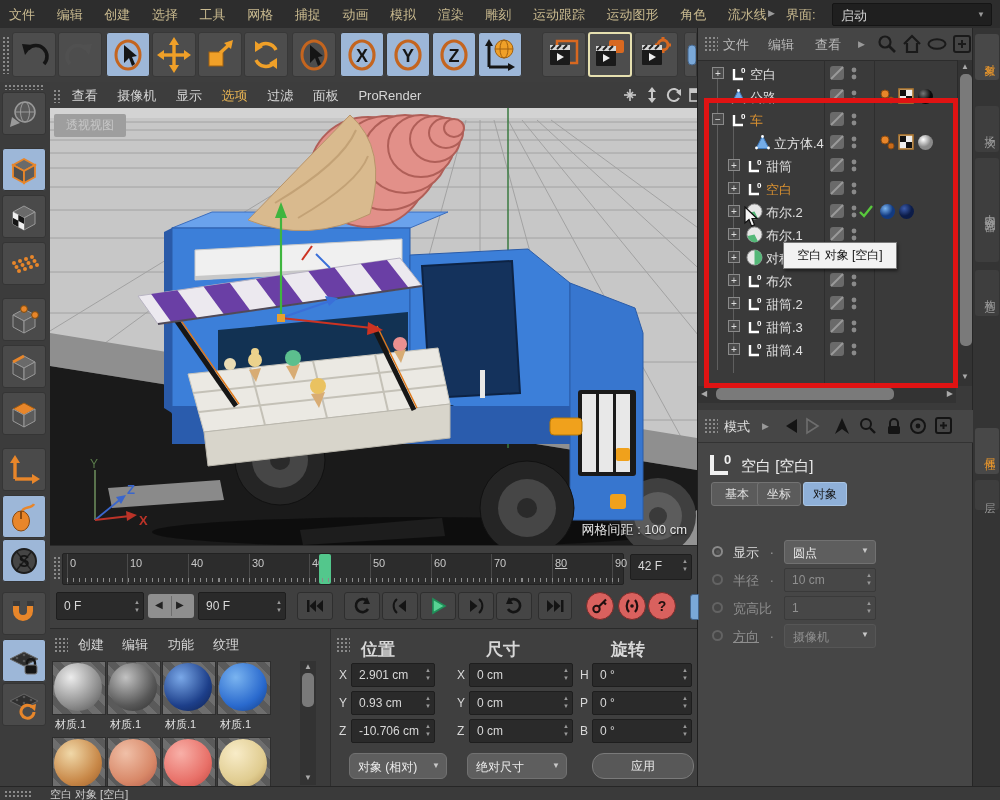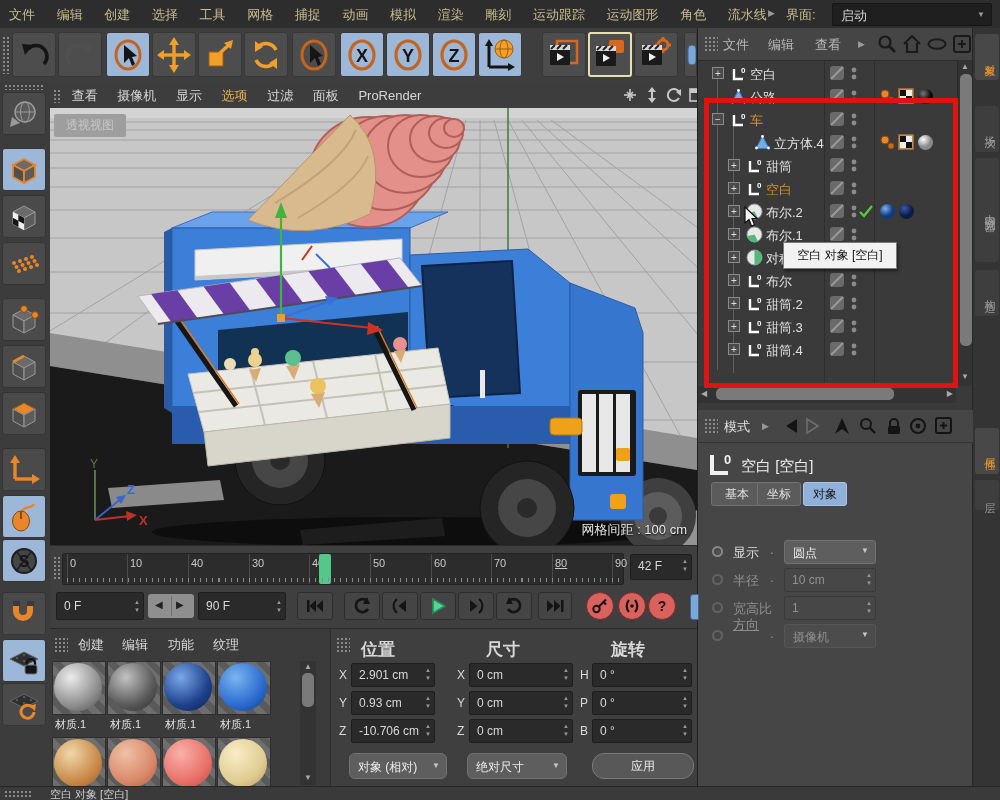--- a/index.html
+++ b/index.html
@@ -956,21 +956,21 @@
     </div>
 
     <span class="keycirc off" style="left:14px;top:192px;"></span>
     <span class="am-lab dis" style="left:35px;top:190px;">宽高比</span>
     <div class="field dis" style="left:86px;top:186px;width:92px;height:24px;">
       <span class="val">1</span>
         <span class="stepper">▲<br>▼</span>
     </div>
 
     <span class="keycirc off" style="left:14px;top:220px;"></span>
-    <span class="am-lab dis" style="left:35px;top:206px;text-decoration:underline;">方向</span>
+    <span class="am-lab dis" style="left:35px;top:218px;text-decoration:underline;">方向</span>
     <span class="am-lab dis" style="left:72px;top:216px;">.</span>
     <div class="dd dis" style="left:86px;top:214px;width:92px;height:24px;">
       <span class="val">摄像机</span>
         <span class="arr">▼</span>
     </div>
   </div>
 
   <div class="abs tl">
     <div class="abs handle" style="left:3px;top:10px;width:7px;height:24px;"></div>
     <div class="ruler">

